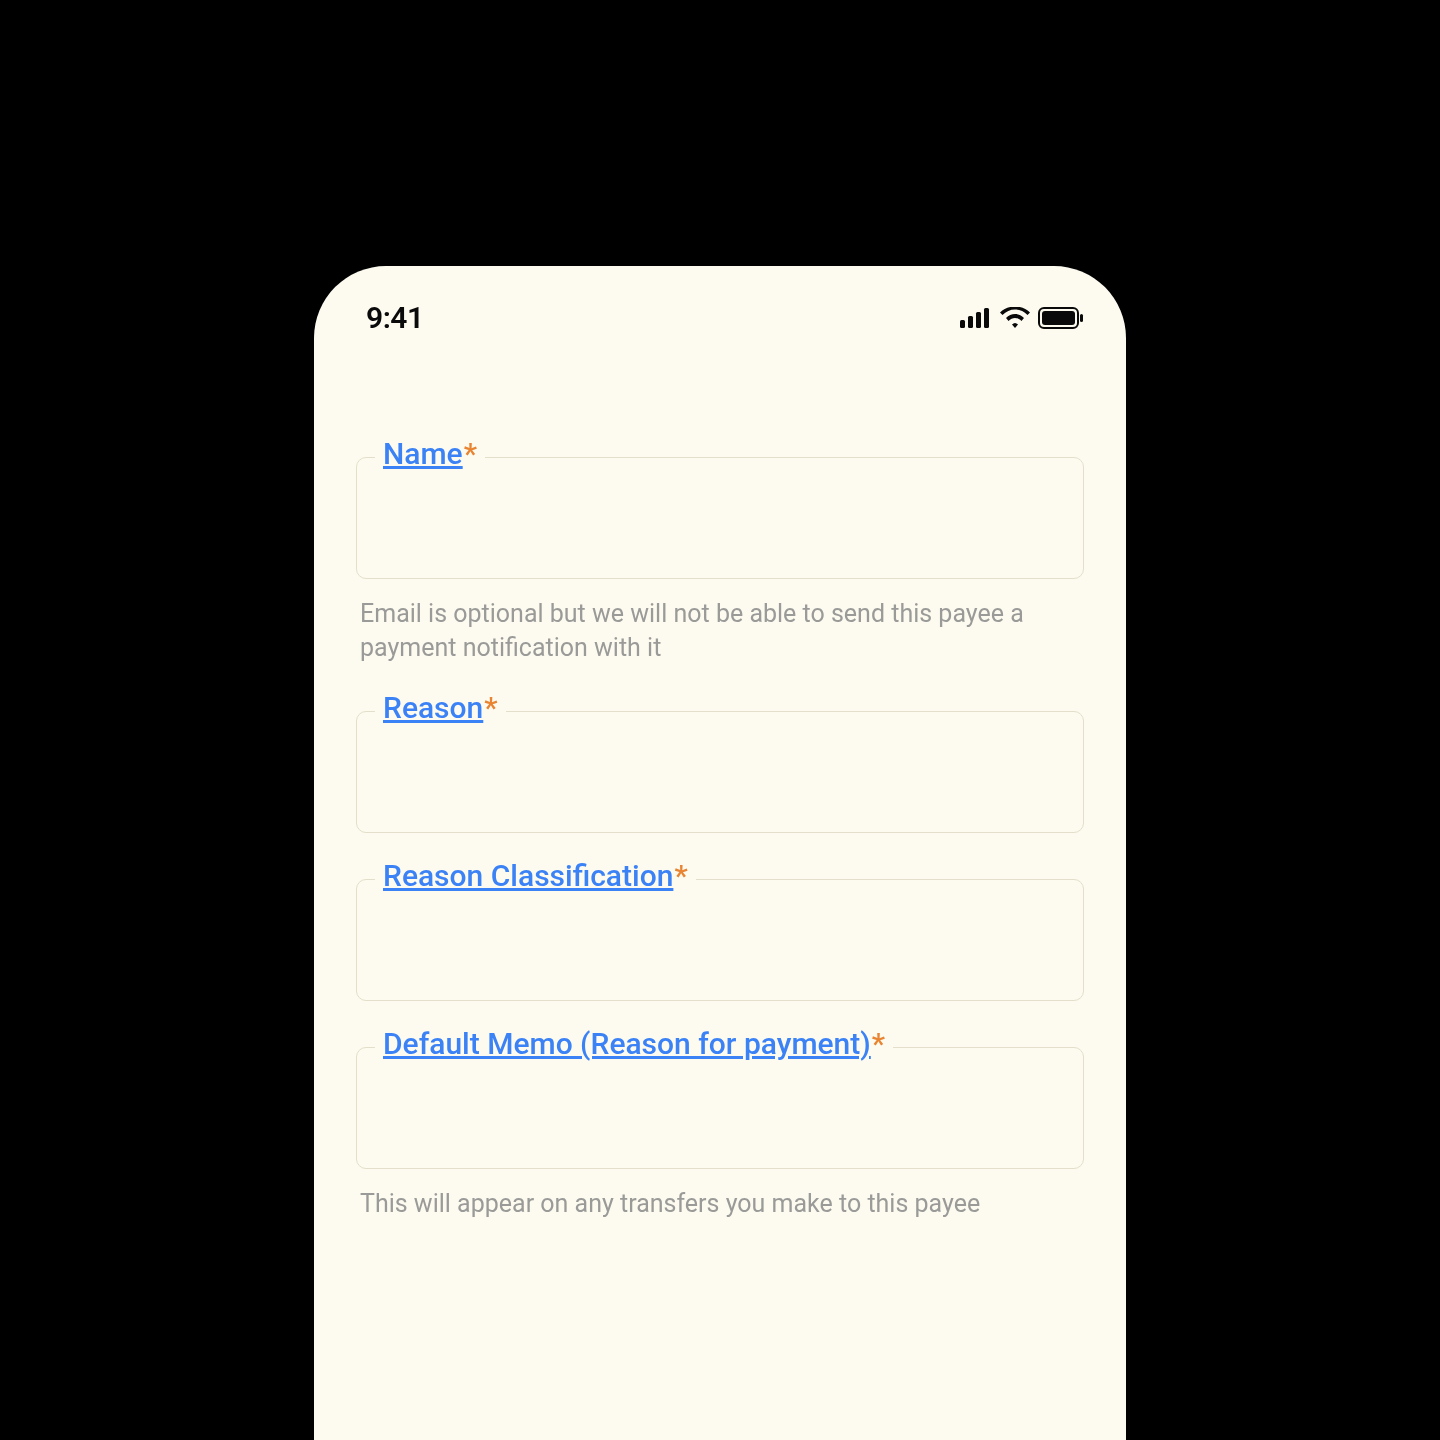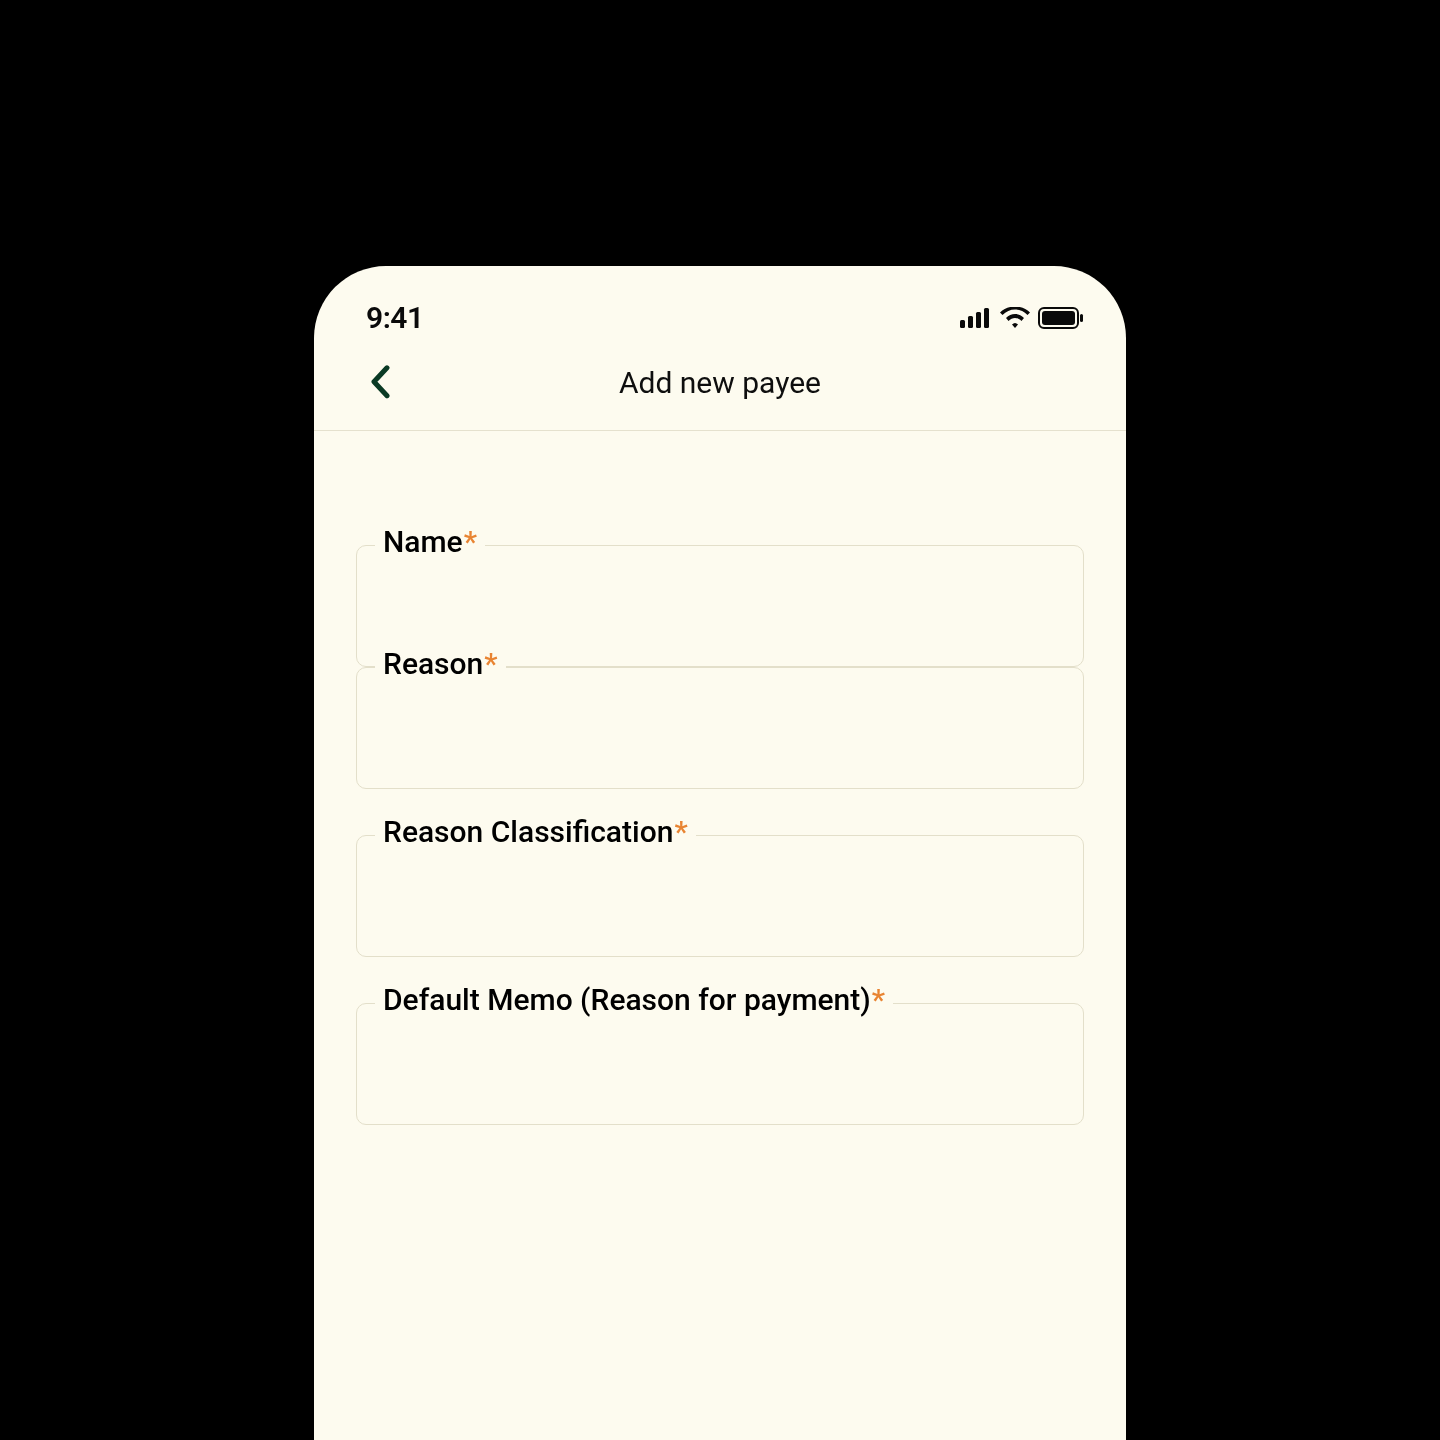--- a/index.html
+++ b/index.html
@@ -109,21 +109,22 @@
       left: 18px;
       background: #fdfbef;
       padding: 0 8px;
       display: flex;
       align-items: baseline;
     }
     
     .field-label {
       font-size: 30px;
       font-weight: 500;
-      color: #000000;
+      color: #3b82f6;
+      text-decoration: underline;
     }
     
     .field-required {
       font-size: 30px;
       color: #e88432;
       margin-left: 1px;
       font-weight: 500;
     }
     
     .field-input {
@@ -171,68 +172,60 @@
       <span class="battery-icon">
         <svg width="46" height="22" viewBox="0 0 46 22">
           <rect x="1" y="1" width="39" height="20" rx="5" fill="none" stroke="#0a0a0a" stroke-width="2"></rect>
           <rect x="4" y="4" width="33" height="14" rx="3" fill="#0a0a0a"></rect>
           <rect x="42" y="7" width="3" height="8" rx="1.5" fill="#0a0a0a"></rect>
         </svg>
       </span>
     </div>
   </div>
 
-  <div class="nav-bar">
-    <div class="back-button">
-      <span>
-        <svg width="22" height="34" viewBox="0 0 22 34">
-          <path d="M18 3 L5 17 L18 31" fill="none" stroke="#0a3a24" stroke-width="5" stroke-linecap="round" stroke-linejoin="round"></path>
-        </svg>
-      </span>
-    </div>
-    <div class="nav-title">Add new payee</div>
+
+  <div class="form-content">
+
+    <div class="field-group with-helper">
+      <div class="field-outline">
+        <div class="field-label-wrap">
+          <span class="field-label">Name</span>
+          <span class="field-required">*</span>
+        </div>
+        <input type="text" class="field-input" value="" style="">
+      </div>
+    </div>
+    <div class="field-helper">Email is optional but we will not be able to send this payee a payment notification with it</div>
+
+    <div class="field-group">
+      <div class="field-outline">
+        <div class="field-label-wrap">
+          <span class="field-label">Reason</span>
+          <span class="field-required">*</span>
+        </div>
+        <input type="text" class="field-input" value="" style="">
+      </div>
+    </div>
+
+    <div class="field-group">
+      <div class="field-outline">
+        <div class="field-label-wrap">
+          <span class="field-label">Reason Classification</span>
+          <span class="field-required">*</span>
+        </div>
+        <input type="text" class="field-input" value="" style="">
+      </div>
+    </div>
+
+    <div class="field-group with-helper">
+      <div class="field-outline">
+        <div class="field-label-wrap">
+          <span class="field-label">Default Memo (Reason for payment)</span>
+          <span class="field-required">*</span>
+        </div>
+        <input type="text" class="field-input" value="" style="">
+      </div>
+    </div>
+    <div class="field-helper">This will appear on any transfers you make to this payee</div>
+
   </div>
 
-  <div class="form-content">
-
-    <div class="field-group with-helper">
-      <div class="field-outline">
-        <div class="field-label-wrap">
-          <span class="field-label">Name</span>
-          <span class="field-required">*</span>
-        </div>
-        <input type="text" class="field-input" value="" style="">
-      </div>
-    </div>
-
-    <div class="field-group">
-      <div class="field-outline">
-        <div class="field-label-wrap">
-          <span class="field-label">Reason</span>
-          <span class="field-required">*</span>
-        </div>
-        <input type="text" class="field-input" value="" style="">
-      </div>
-    </div>
-
-    <div class="field-group">
-      <div class="field-outline">
-        <div class="field-label-wrap">
-          <span class="field-label">Reason Classification</span>
-          <span class="field-required">*</span>
-        </div>
-        <input type="text" class="field-input" value="" style="">
-      </div>
-    </div>
-
-    <div class="field-group with-helper">
-      <div class="field-outline">
-        <div class="field-label-wrap">
-          <span class="field-label">Default Memo (Reason for payment)</span>
-          <span class="field-required">*</span>
-        </div>
-        <input type="text" class="field-input" value="" style="">
-      </div>
-    </div>
-
-  </div>
-
 </div>
 
 </body></html>

